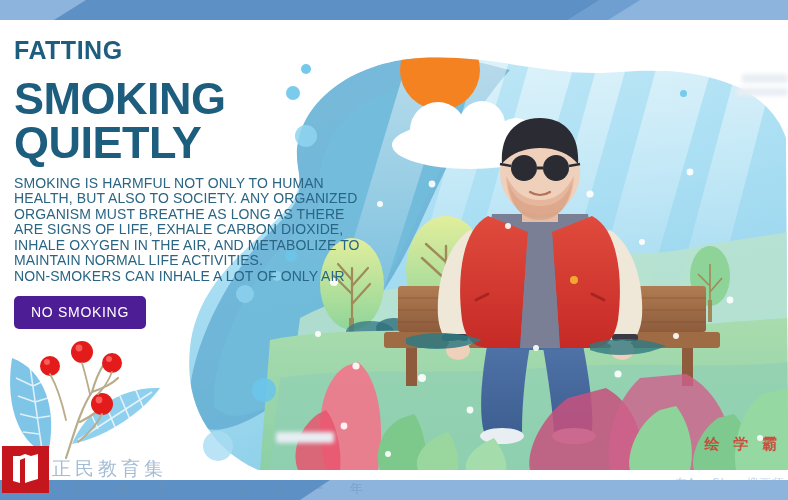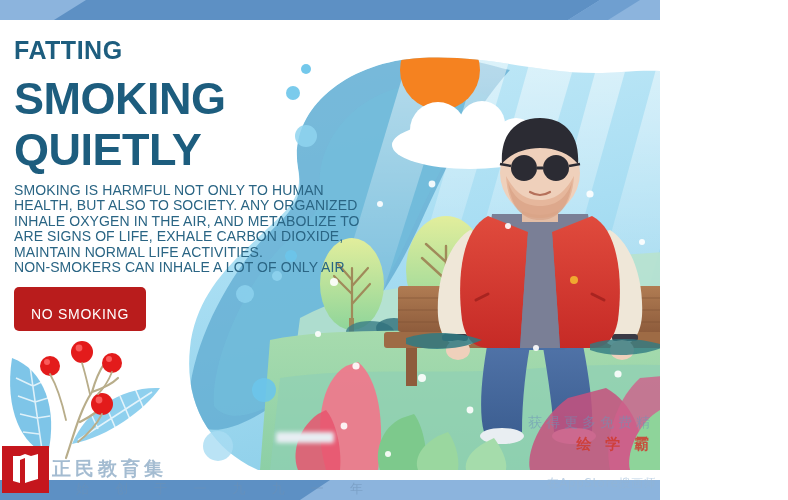--- a/index.html
+++ b/index.html
@@ -1,56 +1,56 @@
 <!DOCTYPE html>
 <html><head>
 <meta charset="utf-8">
 <style>
   * { margin:0; padding:0; box-sizing:border-box; }
   html,body { width:788px; height:500px; overflow:hidden; background:#ffffff; }
   body { font-family:"Liberation Sans", sans-serif; position:relative; }
 
-  #poster { position:absolute; inset:0; width:660px; height:500px; overflow:hidden; background:#ffffff; }
+  #poster { position:absolute; inset:0; width:788px; height:500px; overflow:hidden; background:#ffffff; }
 
   
   .band { position:absolute; left:0; width:788px; overflow:hidden; }
   .band svg { display:block; }
   #top-band { top:0; height:26px; }
   #bottom-band { bottom:0; height:34px; }
 
   
   #illustration { position:absolute; left:170px; top:18px; width:618px; height:452px; overflow:hidden; }
   #illustration svg { display:block; }
 
   
   #text-col { position:absolute; left:14px; top:38px; width:290px; z-index:6; }
   #eyebrow { font-size:25px; font-weight:bold; letter-spacing:.5px; color:#1d5d7e; line-height:1; }
   #title-1, #title-2 { font-size:45px; font-weight:bold; letter-spacing:-.5px; color:#1d5d7e;
                         line-height:.95; white-space:nowrap; }
   #title-1 { margin-top:15px; }
-  #title-2 { margin-top:8px; }
+  #title-2 { margin-top:1px; }
   #body-copy { margin-top:11px; font-size:14px; line-height:15.6px; color:#2a6584; letter-spacing:.1px; }
   #body-copy div { white-space:nowrap; }
-  #cta-button { margin-top:11px; display:inline-block; background:#b91c1c; color:#ffffff;
-                font-size:14px; letter-spacing:.7px; padding:19px 17px 9px; border-radius:5px;
+  #cta-button { margin-top:11px; display:inline-block; background:#4c1d95; color:#ffffff;
+                font-size:14px; letter-spacing:.7px; padding:8px 17px 9px; border-radius:5px;
                 border:none; cursor:pointer; font-family:inherit;text-align:right; }
 
   
   #deco-plants { position:absolute; left:0px; top:330px; width:230px; height:150px; z-index:4; }
   #deco-plants svg { display:block; }
 
   
   .dot { position:absolute; border-radius:50%; z-index:5; }
 
   
   #wm-logo { position:absolute; left:2px; bottom:7px; width:47px; height:47px; background:#c5161d;
              z-index:9; display:flex; align-items:center; justify-content:center; }
   #wm-logo svg { display:block; }
   #wm-left { position:absolute; left:52px; bottom:18px; z-index:8; color:#5b86ad; opacity:.55;
-             font-size:19px; letter-spacing:4px; font-family:"DejaVu Sans", sans-serif; white-space:nowrap;font-weight:bold; }
+             font-size:19px; letter-spacing:4px; font-family:"DejaVu Sans", sans-serif; white-space:nowrap; }
   #wm-left-sub { position:absolute; left:52px; bottom:2px; z-index:8; color:#6d90b4; opacity:.5;
              font-size:13px; letter-spacing:11px; font-family:"DejaVu Sans", sans-serif; white-space:nowrap;margin-left:24px; }
   #wm-right { position:absolute; right:6px; bottom:46px; z-index:8; text-align:right; }
   #wm-r1 { color:#6d93b8; opacity:.55; font-size:14px; letter-spacing:4px;
            font-family:"DejaVu Sans", sans-serif; white-space:nowrap; }
   #wm-r2 { color:#cf3a2e; opacity:.85; font-size:15px; font-weight:bold; letter-spacing:5px;
            margin-top:3px; font-family:Liberation Serif, serif; white-space:nowrap; }
   #wm-r3 { position:absolute; right:4px; bottom:8px; z-index:8; color:#93b4d4; opacity:.6; font-size:12px;
            letter-spacing:.5px; font-family:"DejaVu Sans", sans-serif; white-space:nowrap; }
 
@@ -336,36 +336,36 @@
       <span class="dot" style="left: 680px; top: 90px; width: 7px; height: 7px; background: rgb(108, 197, 234); opacity: 0.9;"></span>
     </div>
 
   <div id="text-col">
     <div id="eyebrow">FATTING</div>
     <div id="title-1">SMOKING</div>
     <div id="title-2">QUIETLY</div>
     <div id="body-copy">
         <div>SMOKING IS HARMFUL NOT ONLY TO HUMAN</div>
         <div>HEALTH, BUT ALSO TO SOCIETY. ANY ORGANIZED</div>
+        <div>ORGANISM MUST BREATHE AS LONG AS THERE</div>
+        <div>ARE SIGNS OF LIFE, EXHALE CARBON DIOXIDE,</div>
         <div>INHALE OXYGEN IN THE AIR, AND METABOLIZE TO</div>
-        <div>ARE SIGNS OF LIFE, EXHALE CARBON DIOXIDE,</div>
         <div>MAINTAIN NORMAL LIFE ACTIVITIES.</div>
         <div>NON-SMOKERS CAN INHALE A LOT OF ONLY AIR</div>
       </div>
     <button id="cta-button">NO SMOKING</button>
   </div>
 
   <div id="wm-logo">
     <svg width="33" height="33" viewBox="0 0 33 33">
       <path d="M4,3 L4,28 L11,30 L11,7 L16,5 L16,30 L22,28 L22,3 L16,1 L11,3 Z" fill="#ffffff"></path>
       <path d="M22,3 L22,28 L29,26 L29,1 Z" fill="#ffffff"></path>
     </svg>
   </div>
   <div id="wm-left">正民教育集</div>
   <div id="wm-left-sub">始 创 于 一 九 九 一 年</div>
 
   <div id="wm-right">
-    <div id="wm-r1">获得更多免费精</div>
     <div id="wm-r2">绘 学 霸</div>
   </div>
   <div id="wm-r3">在AppStore搜画师</div>
 
 </div>
 
 </body></html>

